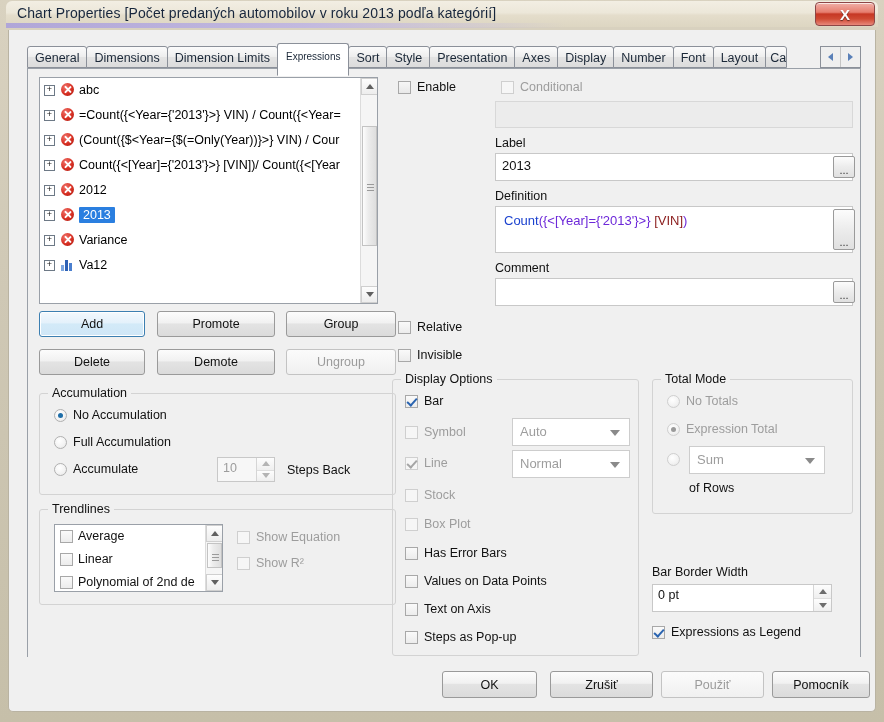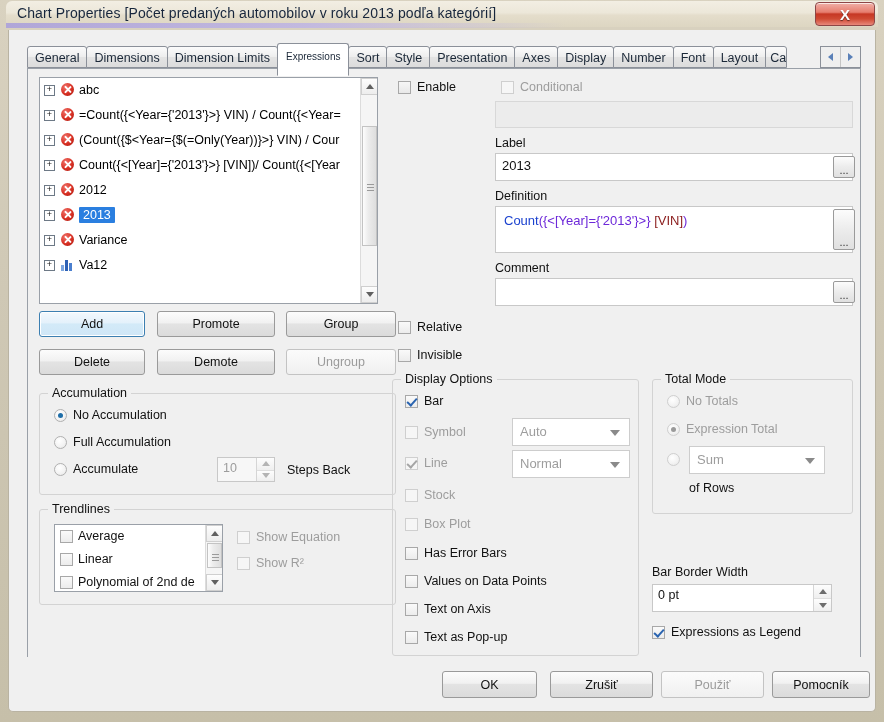--- a/index.html
+++ b/index.html
@@ -501,21 +501,21 @@
         <div class="opt" style="left:12px;top:194px;">
           <span class="chk"></span>
             <span>Values on Data Points</span>
         </div>
         <div class="opt" style="left:12px;top:222px;">
           <span class="chk"></span>
             <span>Text on Axis</span>
         </div>
         <div class="opt" style="left:12px;top:250px;">
           <span class="chk"></span>
-            <span>Text as Pop-up</span>
+            <span>Steps as Pop-up</span>
         </div>
       </div>
 
       <div class="group" style="left:624px;top:310px;width:201px;height:135px;">
         <span class="legend">Total Mode</span>
         <div class="opt dis" style="left:14px;top:14px;">
           <span class="radio dis"></span>
             <span>No Totals</span>
         </div>
         <div class="opt dis" style="left:14px;top:42px;">

